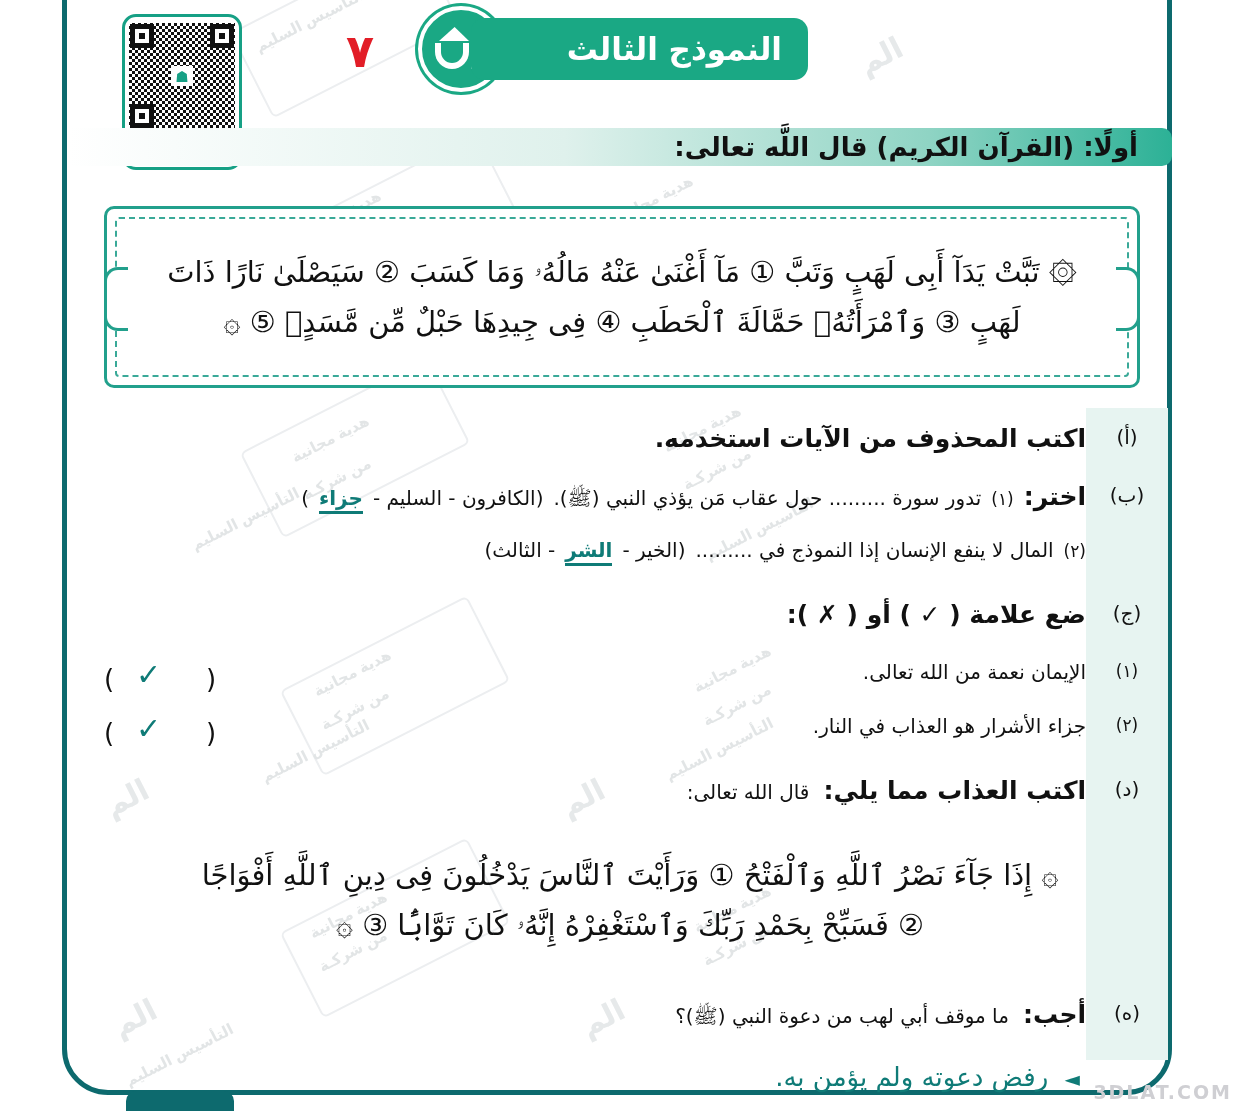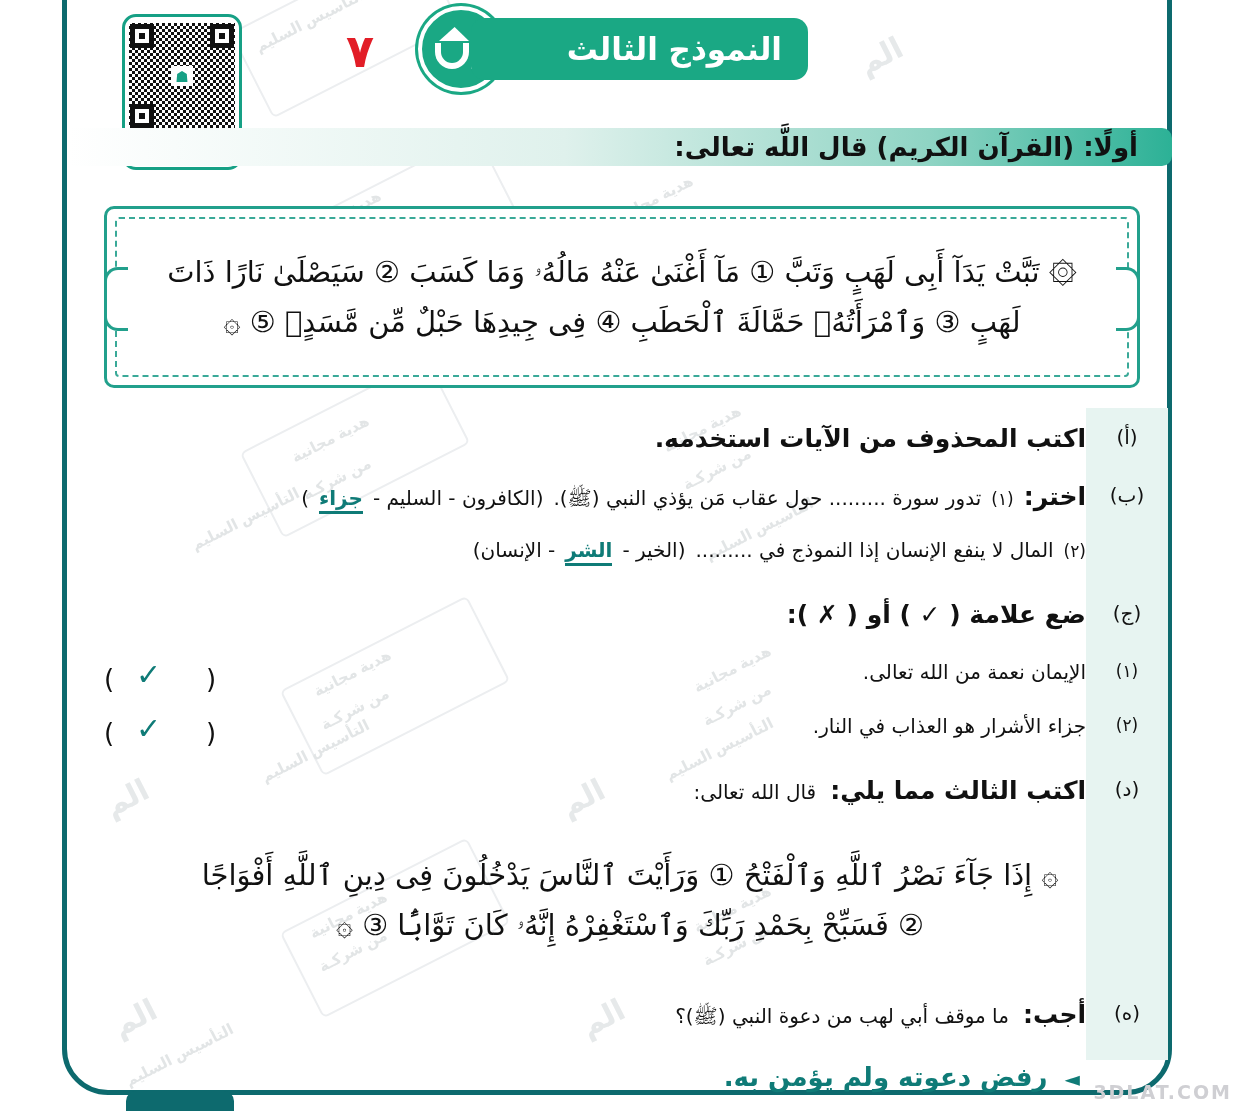--- a/index.html
+++ b/index.html
@@ -340,21 +340,21 @@
     font-family: "DejaVu Sans", sans-serif;
     line-height: 1;
   }
 
   .answer-line {
     position: absolute;
     right: 160px;
     top: 1062px;
     color: #0f7b77;
     font-size: 26px;
-    font-weight: 700;
+    font-weight: 400;
     font-family: "DejaVu Sans", sans-serif;
     direction: rtl;
     white-space: nowrap;
   }
   .answer-arrow { font-size: 20px; margin-left: 8px; }
 
   
   .bottom-pill {
     position: absolute;
     left: 126px;
@@ -498,21 +498,21 @@
     </div>
 
     <div class="q-row" style="top:538px;">
       <div class="q-letter"></div>
       <div class="q-body">
         <div style="display:flex; align-items:baseline; gap:10px;">
           <span class="num-sm">(٢)</span>
           <span class="q-sub">المال لا ينفع الإنسان إذا النموذج في .........</span>
           <span class="q-sub">(الخير - </span>
           <span class="q-sub tl-u">الشر</span>
-          <span class="q-sub"> - الإنسان)</span>
+          <span class="q-sub"> - الثالث)</span>
         </div>
       </div>
     </div>
 
     <div class="q-row" style="top:600px;">
       <div class="q-letter">(ج)</div>
       <div class="q-body q-head">ضع علامة ( ✓ ) أو ( ✗ ):</div>
     </div>
 
     <div class="q-row" style="top:660px;">
@@ -528,21 +528,21 @@
       <div class="q-body q-sub">جزاء الأشرار هو العذاب في النار.</div>
     </div>
     <div class="tf-paren" style="left:206px; top:720px;">(</div>
     <div class="tf-mark" style="left:136px; top:714px;">✓</div>
     <div class="tf-paren" style="left:104px; top:720px;">)</div>
 
     <div class="q-row" style="top:776px;">
       <div class="q-letter">(د)</div>
       <div class="q-body">
         <div style="display:flex; align-items:baseline; gap:14px;">
-          <span class="q-head">اكتب الثالث مما يلي:</span>
+          <span class="q-head">اكتب العذاب مما يلي:</span>
           <span class="q-sub">قال الله تعالى:</span>
         </div>
       </div>
     </div>
 
     <div class="ayah-text" style="position:absolute; left:170px; right:150px; top:840px; height:120px;">
       <div>۞ إِذَا جَآءَ نَصْرُ ٱللَّهِ وَٱلْفَتْحُ ①  وَرَأَيْتَ ٱلنَّاسَ يَدْخُلُونَ فِى دِينِ ٱللَّهِ أَفْوَاجًا</div>
       <div>②  فَسَبِّحْ بِحَمْدِ رَبِّكَ وَٱسْتَغْفِرْهُ إِنَّهُۥ كَانَ تَوَّابًۢا ③ ۞</div>
     </div>
 

